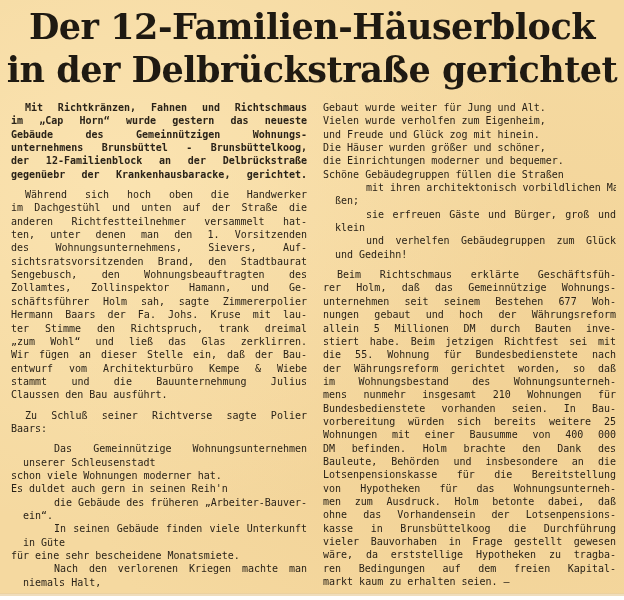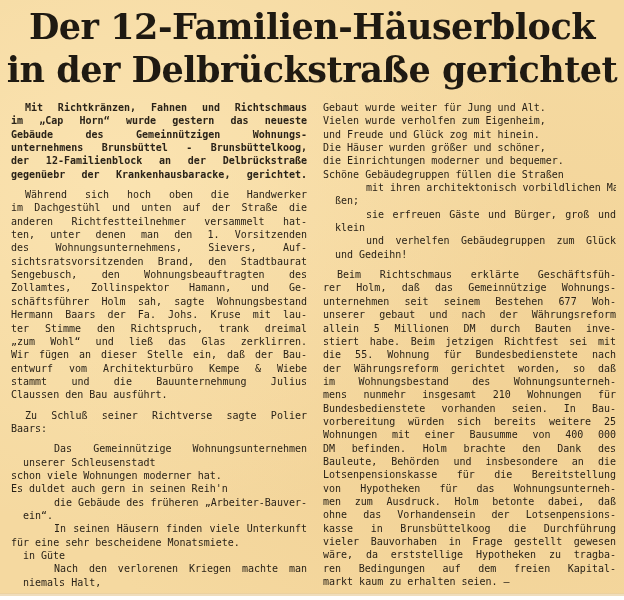--- a/index.html
+++ b/index.html
@@ -97,21 +97,21 @@
     <div class="para-gap"></div>
     <div>
       <span class="ln indent">Während sich hoch oben die Handwerker</span>
       <span class="ln">im Dachgestühl und unten auf der Straße die</span>
       <span class="ln">anderen Richtfestteilnehmer versammelt hat-</span>
       <span class="ln">ten, unter denen man den 1. Vorsitzenden</span>
       <span class="ln">des Wohnungsunternehmens, Sievers, Auf-</span>
       <span class="ln">sichtsratsvorsitzenden Brand, den Stadtbaurat</span>
       <span class="ln">Sengebusch, den Wohnungsbeauftragten des</span>
       <span class="ln">Zollamtes, Zollinspektor Hamann, und Ge-</span>
-      <span class="ln">schäftsführer Holm sah, sagte Wohnungsbestand</span>
+      <span class="ln">schäftsführer Holm sah, sagte Zimmererpolier</span>
       <span class="ln">Hermann Baars der Fa. Johs. Kruse mit lau-</span>
       <span class="ln">ter Stimme den Richtspruch, trank dreimal</span>
       <span class="ln">„zum Wohl“ und ließ das Glas zerklirren.</span>
       <span class="ln">Wir fügen an dieser Stelle ein, daß der Bau-</span>
       <span class="ln">entwurf vom Architekturbüro Kempe &amp; Wiebe</span>
       <span class="ln">stammt und die Bauunternehmung Julius</span>
       <span class="ln last">Claussen den Bau ausführt.</span>
     </div>
     <div class="para-gap"></div>
     <div>
@@ -119,23 +119,23 @@
       <span class="ln last">Baars:</span>
     </div>
     <div class="para-gap"></div>
     <div class="verse">
       <span class="ln justify">Das Gemeinnützige Wohnungsunternehmen</span>
       <span class="ln hang">unserer Schleusenstadt</span>
       <span class="ln">schon viele Wohnungen moderner hat.</span>
       <span class="ln">Es duldet auch gern in seinen Reih'n</span>
       <span class="ln justify">die Gebäude des früheren „Arbeiter-Bauver-</span>
       <span class="ln hang">ein“.</span>
-      <span class="ln justify">In seinen Häusern finden viele Unterkunft</span>
+      <span class="ln justify">In seinen Gebäude finden viele Unterkunft</span>
+      <span class="ln hang">in Güte</span>
       <span class="ln">für eine sehr bescheidene Monatsmiete.</span>
-      <span class="ln hang">in Güte</span>
       <span class="ln justify">Nach den verlorenen Kriegen machte man</span>
       <span class="ln hang">niemals Halt,</span>
     </div>
   </div>
 
   <div class="col col-right">
     <div class="verse">
       <span class="ln">Gebaut wurde weiter für Jung und Alt.</span>
       <span class="ln">Vielen wurde verholfen zum Eigenheim,</span>
       <span class="ln">und Freude und Glück zog mit hinein.</span>
@@ -147,21 +147,21 @@
       <span class="ln justify">sie erfreuen Gäste und Bürger, groß und</span>
       <span class="ln hang">klein</span>
       <span class="ln justify">und verhelfen Gebäudegruppen zum Glück</span>
       <span class="ln hang">und Gedeihn!</span>
     </div>
     <div class="para-gap"></div>
     <div>
       <span class="ln indent">Beim Richtschmaus erklärte Geschäftsfüh-</span>
       <span class="ln">rer Holm, daß das Gemeinnützige Wohnungs-</span>
       <span class="ln">unternehmen seit seinem Bestehen 677 Woh-</span>
-      <span class="ln">unserer gebaut und nach der Währungsreform</span>
+      <span class="ln">nungen gebaut und hoch der Währungsreform</span>
       <span class="ln">allein 5 Millionen DM durch Bauten inve-</span>
       <span class="ln">stiert habe. Beim jetzigen Richtfest sei mit</span>
       <span class="ln">die 55. Wohnung für Bundesbedienstete nach</span>
       <span class="ln">der Währungsreform gerichtet worden, so daß</span>
       <span class="ln">im Wohnungsbestand des Wohnungsunterneh-</span>
       <span class="ln">mens nunmehr insgesamt 210 Wohnungen für</span>
       <span class="ln">Bundesbedienstete vorhanden seien. In Bau-</span>
       <span class="ln">vorbereitung würden sich bereits weitere 25</span>
       <span class="ln">Wohnungen mit einer Bausumme von 400 000</span>
       <span class="ln">DM befinden. Holm brachte den Dank des</span>

